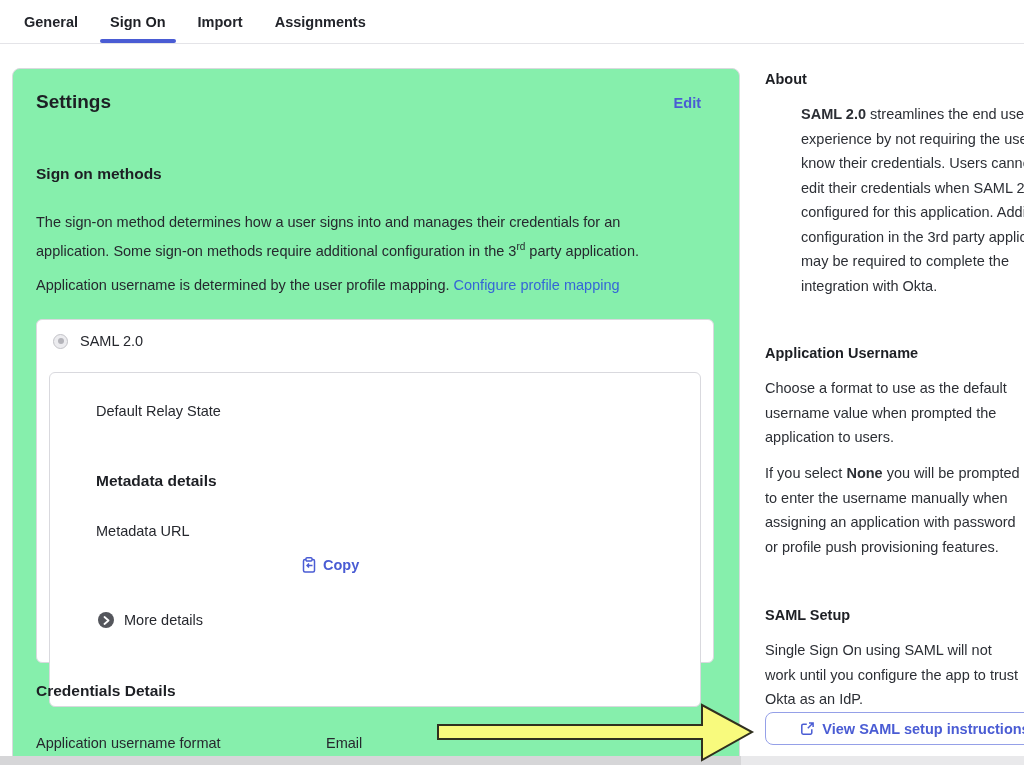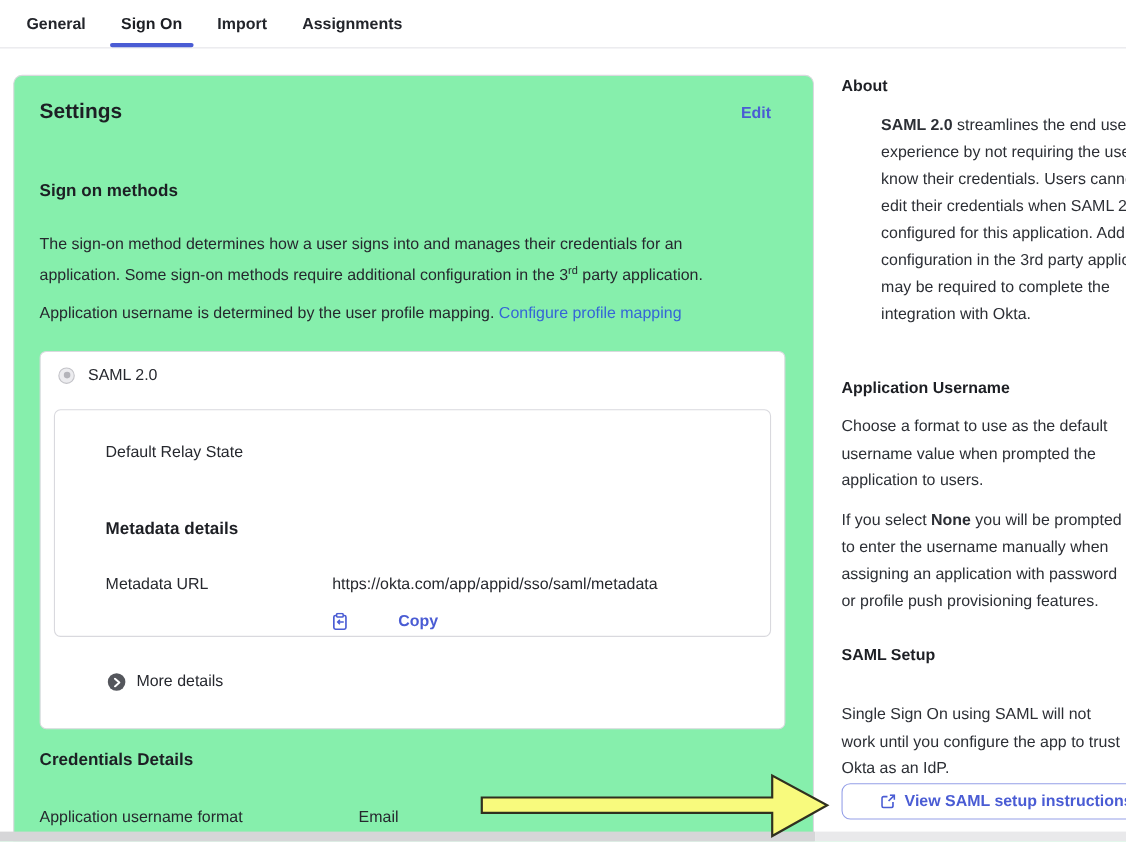--- a/index.html
+++ b/index.html
@@ -32,48 +32,48 @@
   
   .saml-box { position: absolute; left: 23px; top: 250px; width: 678px; height: 344px;
               border: 1px solid #d9d9de; border-radius: 6px; background: #fff; }
   .radio-row { position: absolute; left: 16px; top: 13px; display: flex; align-items: center; }
   .radio { width: 15px; height: 15px; border-radius: 50%; border: 1px solid #c3c3c8;
            background: #ececef; position: relative; margin-right: 12px; }
   .radio::after { content: ""; position: absolute; left: 3.5px; top: 3.5px; width: 6px; height: 6px;
            border-radius: 50%; background: #b4b4ba; }
   .radio-label { font-size: 14.5px; color: #26282e; }
 
-  .meta-box { position: absolute; left: 12px; top: 52px; width: 652px; height: 207px;
+  .meta-box { position: absolute; left: 12px; top: 52px; width: 652px; height: 335px;
               border: 1px solid #d9d9de; border-radius: 6px; background: #fff; }
   .relay-label { position: absolute; left: 46px; top: 30px; font-size: 14.5px; color: #26282e; }
   .meta-title { position: absolute; left: 46px; top: 99px; font-size: 15.5px; font-weight: 700; color: #1d1f24; }
   .meta-url-label { position: absolute; left: 46px; top: 150px; font-size: 14.5px; color: #26282e; }
   .meta-url-value { position: absolute; left: 252px; top: 150px; font-size: 14.5px; color: #26282e; }
   .copy-btn { position: absolute; left: 252px; top: 184px; display: flex; align-items: center;
-              color: #4a5cd4; font-size: 14.5px; font-weight: 700; cursor: pointer; gap: 39px; }
+              color: #4a5cd4; font-size: 14.5px; font-weight: 700; cursor: pointer; }
   .copy-btn svg { margin-right: 7px; }
   .more-details { position: absolute; left: 48px; top: 239px; display: flex; align-items: center;
               font-size: 14.5px; color: #26282e; cursor: pointer; }
   .chev-circle { width: 16px; height: 16px; border-radius: 50%; background: #54565c; margin-right: 10px;
               display: flex; align-items: center; justify-content: center; }
 
   .cred-title { position: absolute; left: 23px; top: 613px; font-size: 15.5px; font-weight: 700; color: #1d1f24; }
   .cred-label { position: absolute; left: 23px; top: 666px; font-size: 14.5px; color: #26282e; }
   .cred-value { position: absolute; left: 313px; top: 666px; font-size: 14.5px; color: #26282e; }
 
   
   .sidebar { position: absolute; left: 765px; top: 68px; width: 252px; height: 697px; z-index: 1; }
   .sb-h { position: absolute; font-size: 14.5px; font-weight: 700; color: #1d1f24; }
   .sb-p { position: absolute; font-size: 14.5px; line-height: 24.5px; color: #2c2f35; width: 260px; }
   .sb-about-h { top: 3px; }
   .sb-about-p { top: 34px; margin-left: 36px; }
   .sb-appuser-h { top: 277px; }
   .sb-appuser-p1 { top: 308px; }
   .sb-appuser-p2 { top: 393px; }
-  .sb-saml-h { top: 520px; }
+  .sb-saml-h { top: 539px; }
   .sb-saml-p { top: 570px; }
   .setup-btn { position: absolute; left: 0; top: 644px; width: 301px; height: 33px;
                border: 1px solid #95a0e8; border-radius: 8px; background: #fff;
                display: flex; align-items: center; justify-content: center;
                color: #4a5cd4; font-size: 14.5px; font-weight: 700; cursor: pointer; }
   .setup-btn svg { margin-right: 8px; }
 
   
   .bottom-strip-left { position: absolute; left: 0; top: 756px; width: 741px; height: 9px;
                background: #d6d6d8; z-index: 5; }
@@ -107,21 +107,20 @@
   <div class="saml-box">
     <div class="radio-row">
       <span class="radio"></span>
       <span class="radio-label">SAML 2.0</span>
     </div>
 
     <div class="meta-box">
       <div class="relay-label">Default Relay State</div>
       <div class="meta-title">Metadata details</div>
       <div class="meta-url-label">Metadata URL</div>
-      <div class="meta-url-value">https://okta.com/app/appid/sso/saml/metadata</div>
 
       <div class="copy-btn">
         <svg width="14" height="16" viewBox="0 0 14 16" fill="none">
           <rect x="1.5" y="2.5" width="11" height="12.5" rx="1.5" stroke="#4a5cd4" stroke-width="1.5"></rect>
           <rect x="4" y="0.8" width="6" height="3.2" rx="1" fill="#ffffff" stroke="#4a5cd4" stroke-width="1.4"></rect>
           <path d="M10.5 8.5 H5 M7 6.5 L5 8.5 L7 10.5" stroke="#4a5cd4" stroke-width="1.4" fill="none"></path>
         </svg>
         <span>Copy</span>
       </div>
 

